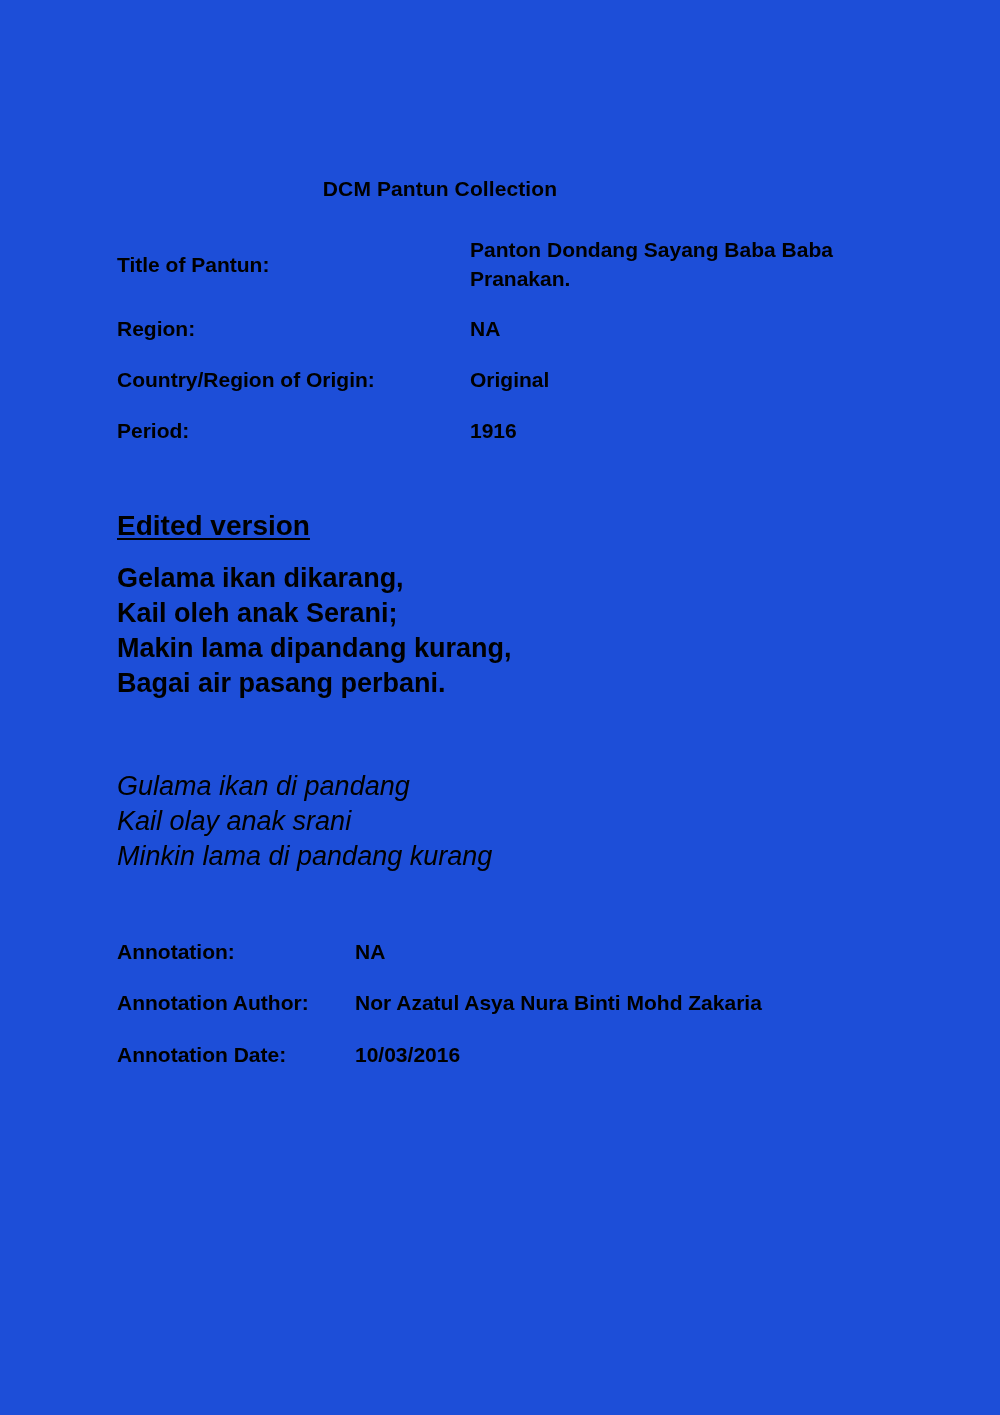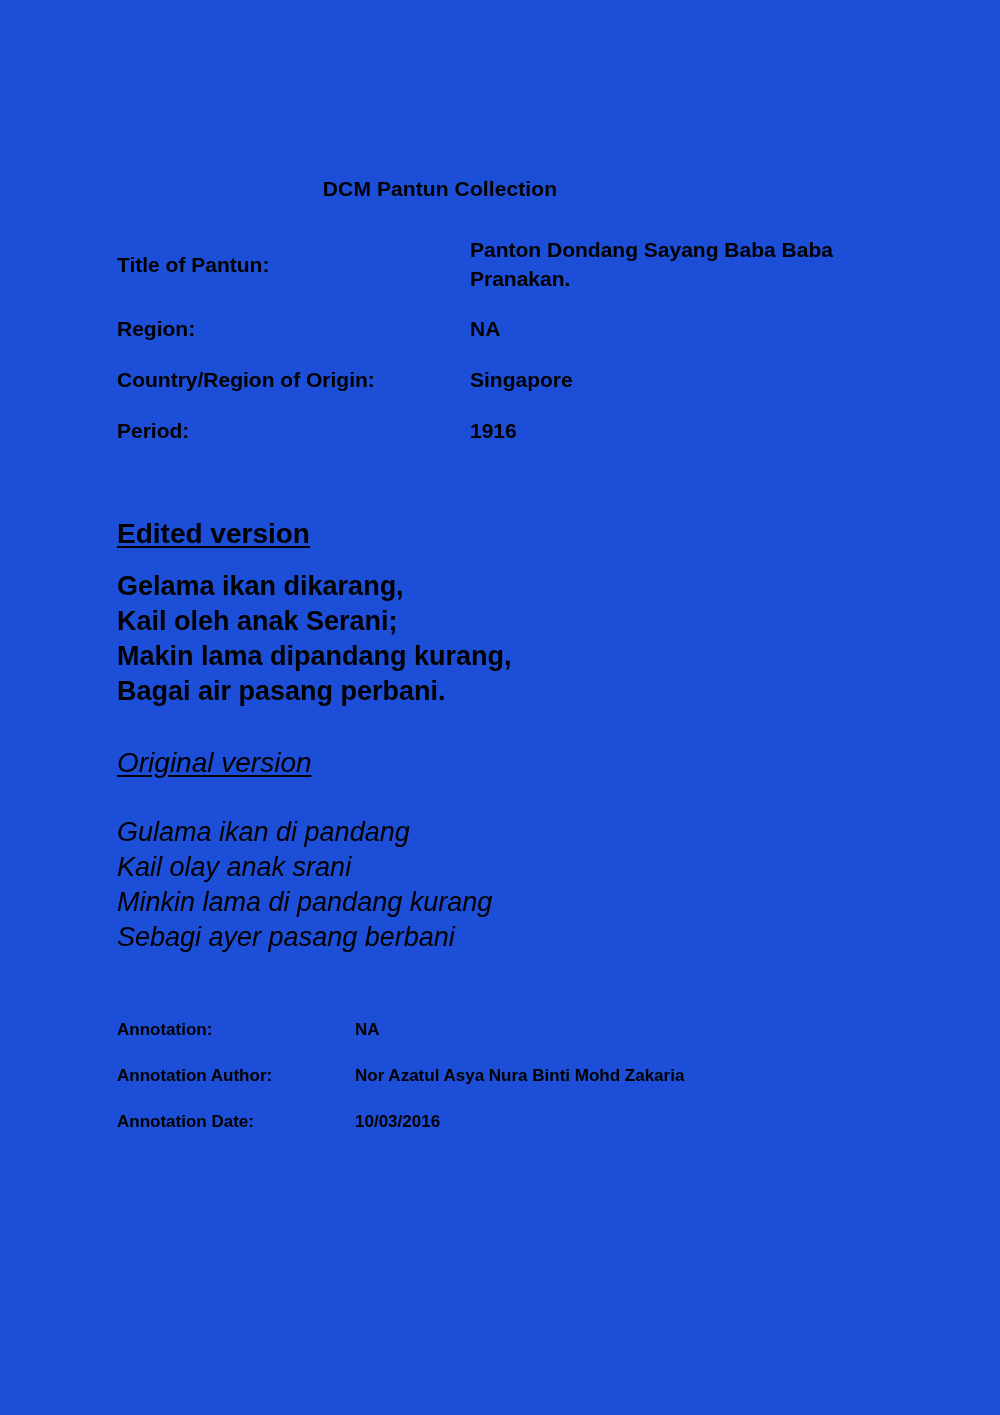--- a/index.html
+++ b/index.html
@@ -37,21 +37,21 @@
   
   .meta-block { margin: 0; }
   .meta-row {
     display: flex;
     align-items: center;
     margin-bottom: 22px;
     font-size: 21px;
     font-weight: bold;
     line-height: 1.36;
   }
-  .meta-row:last-child { margin-bottom: 8px; }
+  .meta-row:last-child { margin-bottom: 0; }
   .meta-label {
     width: 353px;
     flex: 0 0 353px;
     white-space: nowrap;
   }
   .meta-value {
     flex: 1 1 auto;
     max-width: 400px;
   }
 
@@ -92,21 +92,21 @@
   .gap-before-original-heading { height: 35px; }
   .gap-original-heading-to-verse { height: 33px; }
   .gap-before-annotation { height: 64px; }
 
   
   .annotation-block { margin: 0; }
   .annotation-row {
     display: flex;
     align-items: flex-start;
     margin-bottom: 23px;
-    font-size: 17px;
+    font-size: 21px;
     font-weight: bold;
     line-height: 1.35;
   }
   .annotation-row:last-child { margin-bottom: 0; }
   .annotation-label {
     width: 238px;
     flex: 0 0 238px;
     white-space: nowrap;
   }
   .annotation-value {
@@ -128,21 +128,21 @@
       <div class="meta-value">Panton Dondang Sayang Baba Baba Pranakan.</div>
     </div>
 
     <div class="meta-row">
       <div class="meta-label">Region:</div>
       <div class="meta-value">NA</div>
     </div>
 
     <div class="meta-row">
       <div class="meta-label">Country/Region of Origin:</div>
-      <div class="meta-value">Singapore</div>
+      <div class="meta-value">Original</div>
     </div>
 
     <div class="meta-row">
       <div class="meta-label">Period:</div>
       <div class="meta-value">1916</div>
     </div>
 
   </div>
 
   <div class="gap-before-edited"></div>
@@ -153,29 +153,27 @@
 
   <div class="verse edited-verse">
     <div class="line">Gelama ikan dikarang,</div>
     <div class="line">Kail oleh anak Serani;</div>
     <div class="line">Makin lama dipandang kurang,</div>
     <div class="line">Bagai air pasang perbani.</div>
   </div>
 
   <div class="gap-before-original-heading"></div>
 
-  <div class="section-heading original">Original version</div>
 
   <div class="gap-original-heading-to-verse"></div>
 
   <div class="verse original-verse">
     <div class="line">Gulama ikan di pandang</div>
     <div class="line">Kail olay anak srani</div>
     <div class="line">Minkin lama di pandang kurang</div>
-    <div class="line">Sebagi ayer pasang berbani</div>
   </div>
 
   <div class="gap-before-annotation"></div>
 
   <div class="annotation-block">
 
     <div class="annotation-row">
       <div class="annotation-label">Annotation:</div>
       <div class="annotation-value">NA</div>
     </div>

